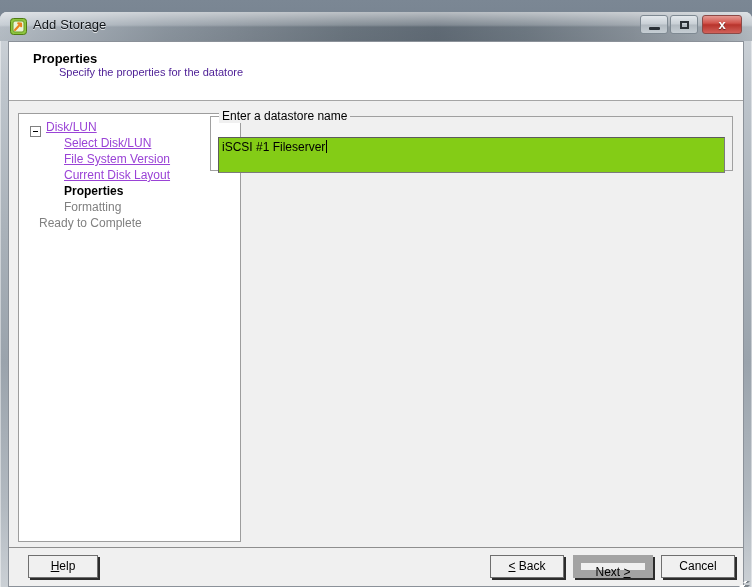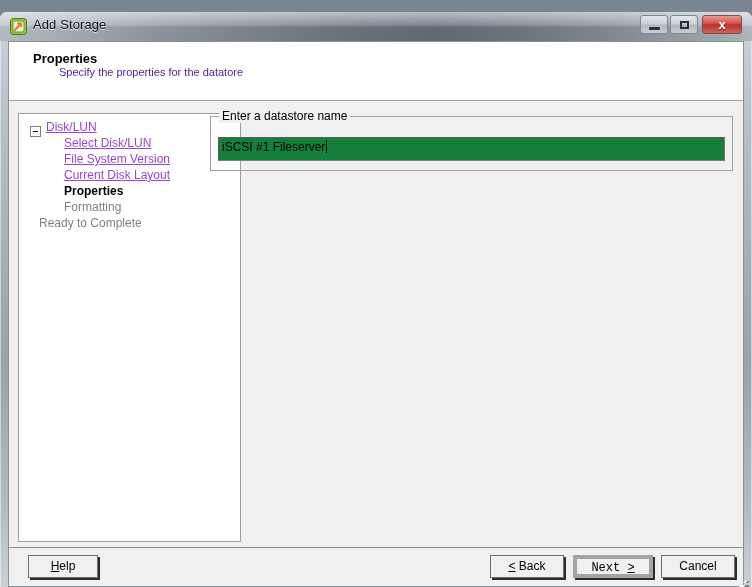--- a/index.html
+++ b/index.html
@@ -241,22 +241,22 @@
     background: #f0f0f0;
     padding: 0 3px;
     font-size: 12px;
     color: #000000;
     white-space: nowrap;
   }
   #name-input-wrap {
     position: absolute;
     left: 7px; top: 20px;
     width: 507px;
-    height: 24px;
-    background: #15803d;
+    height: 36px;
+    background: #84cc16;
     border: 1px solid #7b7b7b;
     border-top-color: #5c5c5c;
     border-left-color: #5c5c5c;
     box-sizing: border-box;
     overflow: hidden;
   }
   #name-input-text {
     position: absolute;
     left: 3px; top: 2px;
     font-size: 12px;
@@ -289,23 +289,22 @@
     box-sizing: border-box;
     font-size: 12px;
     color: #000000;
     text-align: center;
     line-height: 21px;
     cursor: default;
     box-shadow: 2px 2px 0 0 #2c2c2c;
     white-space: nowrap;
   }
   .btn.default {
-    border: 4px solid #a3a3a3;
+    border: 8px solid #a3a3a3;
     line-height: 19px;
-    font-family: Liberation Mono, monospace;
   }
   #btn-help   { left: 19px;  top: 513px; width: 70px; }
   #btn-back   { left: 481px; top: 513px; width: 74px; }
   #btn-next   { left: 564px; top: 513px; width: 80px; }
   #btn-cancel { left: 652px; top: 513px; width: 74px; }
   .mnem { text-decoration: underline; }
 
   
   #grip {
     position: absolute;

